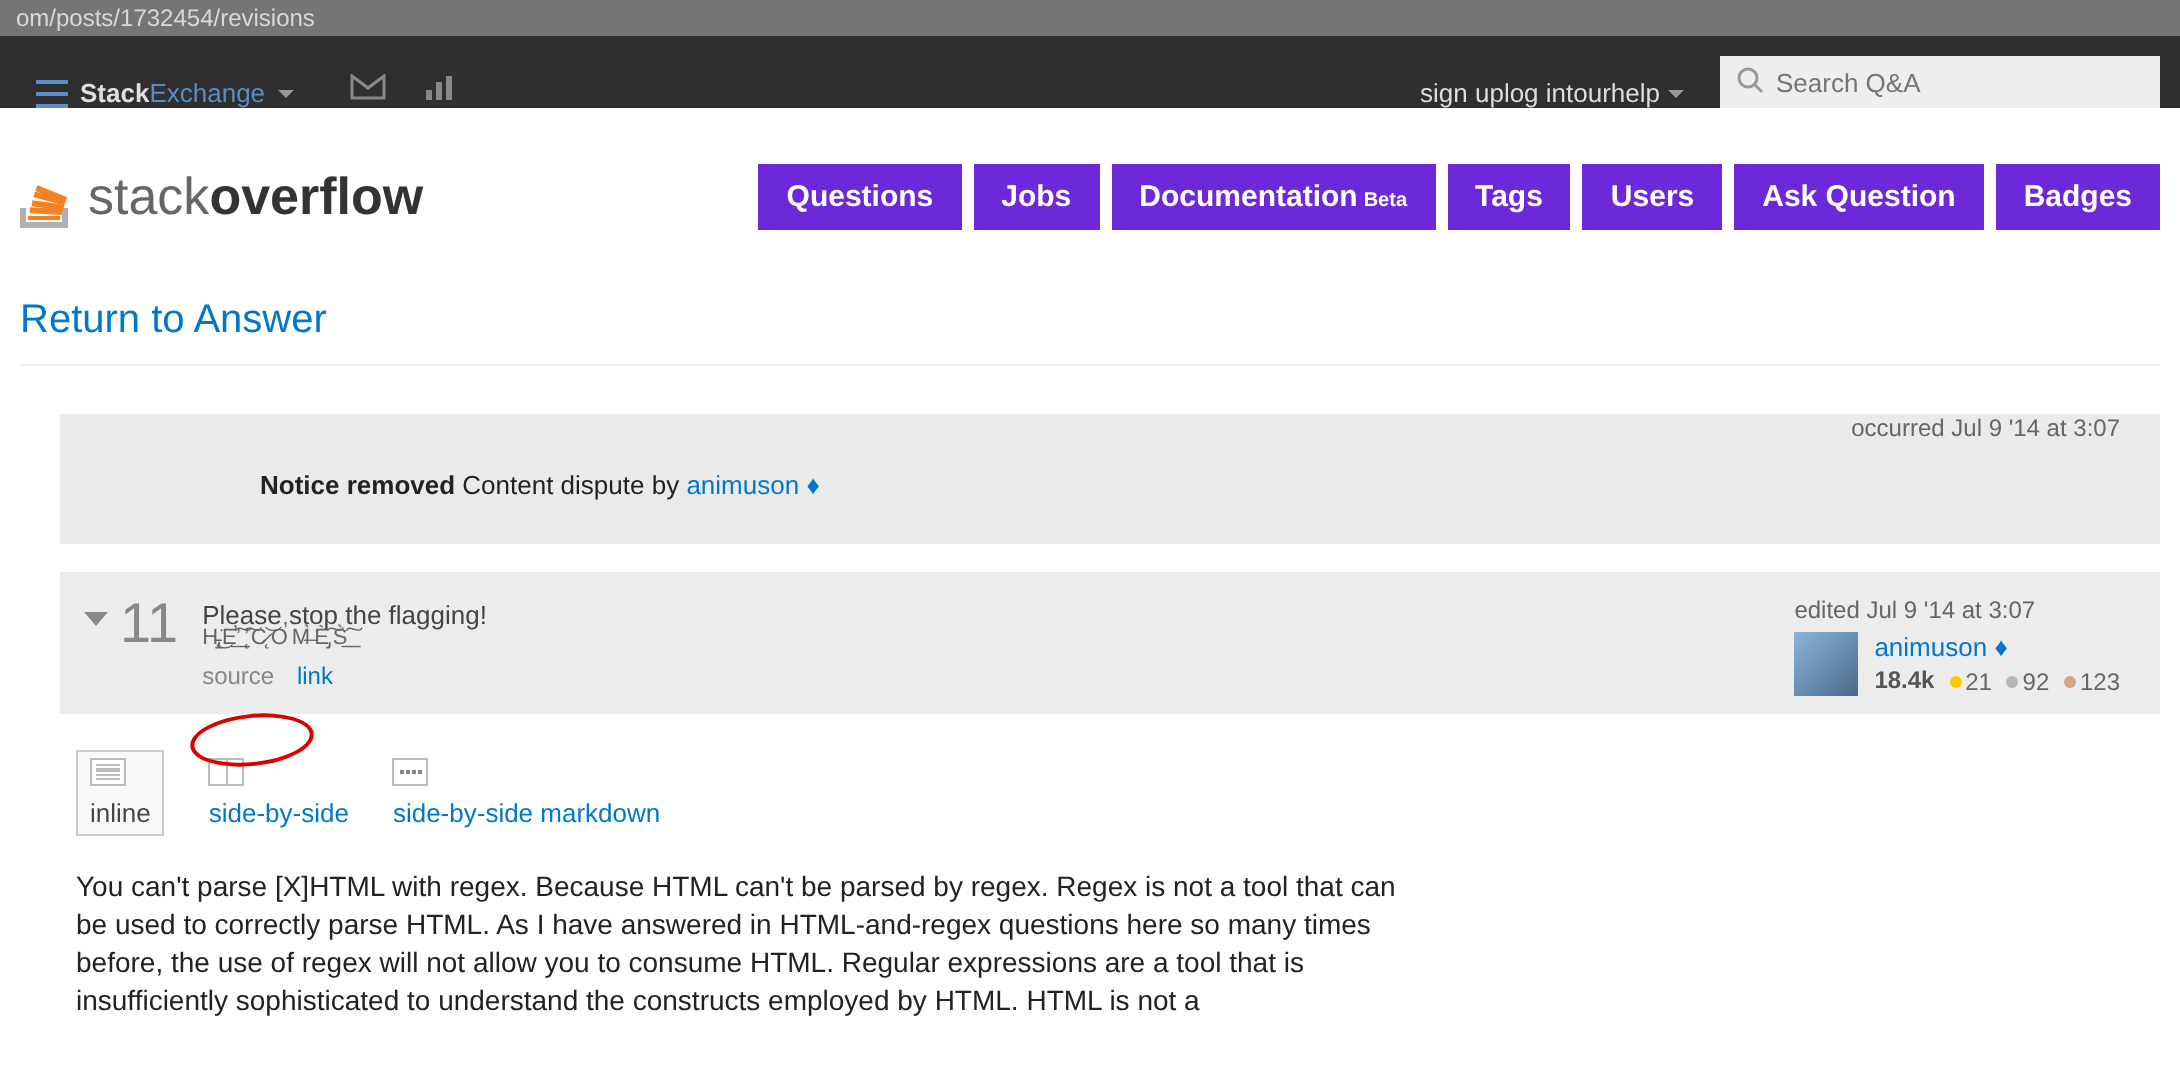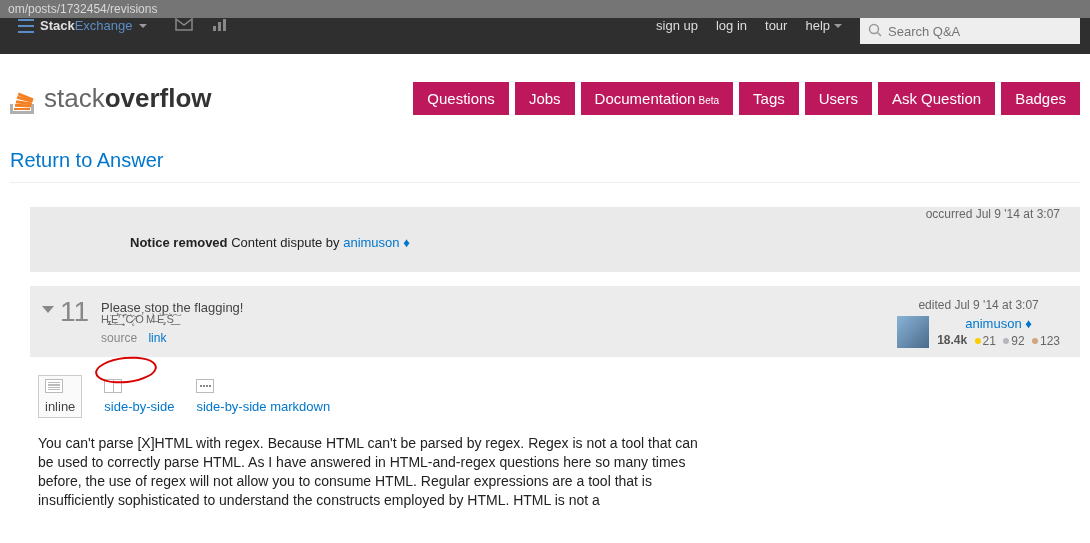--- a/index.html
+++ b/index.html
@@ -1,29 +1,29 @@
 <!DOCTYPE html>
 <html><head>
 <meta charset="utf-8">
 <style>
 * { margin: 0; padding: 0; box-sizing: border-box; }
 body { font-family: Arial, Helvetica, sans-serif; font-size: 13px; color: #222; background: #fff; width: 1090px; }
 .url-bar { background: #757575; color: #d8d8d8; padding: 2px 8px; font-size: 12px; height: 18px; line-height: 14px; }
-.top-bar { background: #2f2f2f; height: 36px; display: flex; align-items: flex-start; padding: 0 10px; color: #ccc; }
+.top-bar { background: #2f2f2f; height: 36px; display: flex; align-items: flex-end; padding: 0 10px; color: #ccc; }
 .se-toggle { display: flex; align-items: center; gap: 6px; cursor: pointer; padding: 0 8px; }
 .se-icon { width: 16px; height: 14px; display: inline-flex; flex-direction: column; justify-content: space-between; }
 .se-icon span { height: 2px; background: #5a8dc5; display: block; }
 .se-text { font-size: 13px; }
 .se-text .bold { font-weight: bold; color: #e0e0e0; }
 .se-text .light { color: #5a8dc5; }
 .dropdown-caret { width: 0; height: 0; border-left: 4px solid transparent; border-right: 4px solid transparent; border-top: 4px solid #999; }
 .top-icons { display: flex; gap: 18px; margin-left: 20px; }
 .top-icon { color: #888; cursor: pointer; }
 .top-spacer { flex: 1; }
-.top-links { display: flex; gap: 18px; align-items: center; font-size: 13px; }
+.top-links { display: flex; align-items: center; font-size: 13px; }
 .top-links a { color: #ddd; text-decoration: none; cursor: pointer; }
 .help-item { display: flex; align-items: center; gap: 4px; }
 .search-wrap { position: relative; margin-left: 18px; }
 .search-wrap .search-icon { position: absolute; left: 8px; top: 5px; color: #999; pointer-events: none; }
 .search-wrap input { width: 220px; height: 26px; background: #eee; border: none; padding: 0 8px 0 28px; font-size: 13px; color: #555; }
 
 .container { padding: 0 10px; }
 .header-row { display: flex; align-items: center; padding: 28px 0 16px; }
 .logo { display: flex; align-items: flex-end; gap: 6px; }
 .logo-stack { font-size: 26px; color: #555; font-weight: normal; }
@@ -32,21 +32,21 @@
 .logo-icon { width: 28px; height: 30px; position: relative; }
 .logo-tray { position: absolute; bottom: 0; left: 0; width: 24px; height: 10px; border: 3px solid #b0b0b0; border-top: none; }
 .logo-bars { position: absolute; bottom: 4px; left: 4px; display: flex; flex-direction: column; gap: 1px; }
 .logo-bars span { width: 16px; height: 2.5px; background: #f48022; display: block; }
 .logo-bars span:nth-child(1) { transform: rotate(22deg) translateX(4px); }
 .logo-bars span:nth-child(2) { transform: rotate(15deg) translateX(3px); }
 .logo-bars span:nth-child(3) { transform: rotate(8deg) translateX(2px); }
 .logo-bars span:nth-child(4) { transform: rotate(3deg) translateX(1px); }
 .logo-bars span:nth-child(5) { transform: rotate(0deg); }
 .nav-tabs { margin-left: auto; display: flex; gap: 6px; }
-.nav-tabs a { background: #be185d; color: #fff; padding: 8px 14px; font-size: 15px; text-decoration: none; cursor: pointer; display: inline-flex; align-items: baseline; }
+.nav-tabs a { background: #6d28d9; color: #fff; padding: 8px 14px; font-size: 15px; text-decoration: none; cursor: pointer; display: inline-flex; align-items: baseline; font-weight: bold; }
 .nav-tabs a .beta { font-size: 10px; margin-left: 3px; }
 .return-link { color: #0077cc; font-size: 20px; padding: 18px 0 10px; display: block; cursor: pointer; }
 .hr { border-top: 1px solid #eee; margin-bottom: 24px; }
 
 .revision-block { background: #eaeaea; padding: 14px 20px; margin: 0 0 14px 20px; position: relative; }
 .occurred { position: absolute; right: 20px; top: 0; color: #666; font-size: 12px; }
 .notice-line { padding: 14px 0 8px 80px; font-size: 13px; }
 .notice-line .strong { font-weight: bold; }
 .user-link { color: #0077cc; cursor: pointer; }
 .diamond { color: #0077cc; }
@@ -55,21 +55,21 @@
 .rev-left { display: flex; align-items: flex-start; gap: 6px; }
 .rev-arrow { width: 0; height: 0; border-left: 6px solid transparent; border-right: 6px solid transparent; border-top: 7px solid #888; margin-top: 8px; cursor: pointer; }
 .rev-num { font-size: 28px; color: #888; font-weight: normal; line-height: 1; }
 .rev-content { margin-left: 12px; padding-top: 2px; }
 .rev-comment { font-size: 13px; color: #444; position: relative; }
 .combining { letter-spacing: 2px; font-size: 11px; color: #666; margin-top: -2px; }
 .rev-links { margin-top: 6px; font-size: 12px; }
 .rev-links a { color: #888; margin-right: 8px; cursor: pointer; }
 .rev-links a.link-blue { color: #0077cc; }
 .red-circle { position: absolute; border: 2.5px solid #d90000; border-radius: 50%; width: 62px; height: 26px; left: 95px; top: 357px; pointer-events: none; transform: rotate(-6deg); }
-.edited-box { position: absolute; right: 20px; top: 12px; text-align: center; font-size: 12px; color: #666; }
+.edited-box { position: absolute; right: 20px; top: 12px; text-align: left; font-size: 12px; color: #666; }
 .user-card { display: flex; gap: 8px; margin-top: 4px; }
 .avatar { width: 32px; height: 32px; background: linear-gradient(135deg, #8ab4d8, #4a6a8a); display: inline-block; }
 .user-details .name { color: #0077cc; font-size: 13px; cursor: pointer; }
 .user-details .rep { color: #666; font-size: 12px; margin-top: 2px; }
 .rep .k { font-weight: bold; color: #555; }
 .badge { display: inline-flex; align-items: center; gap: 2px; margin-left: 4px; }
 .badge-dot { width: 6px; height: 6px; border-radius: 50%; display: inline-block; }
 .gold { background: #fc0; }
 .silver { background: #b4b8bc; }
 .bronze { background: #d1a684; }

